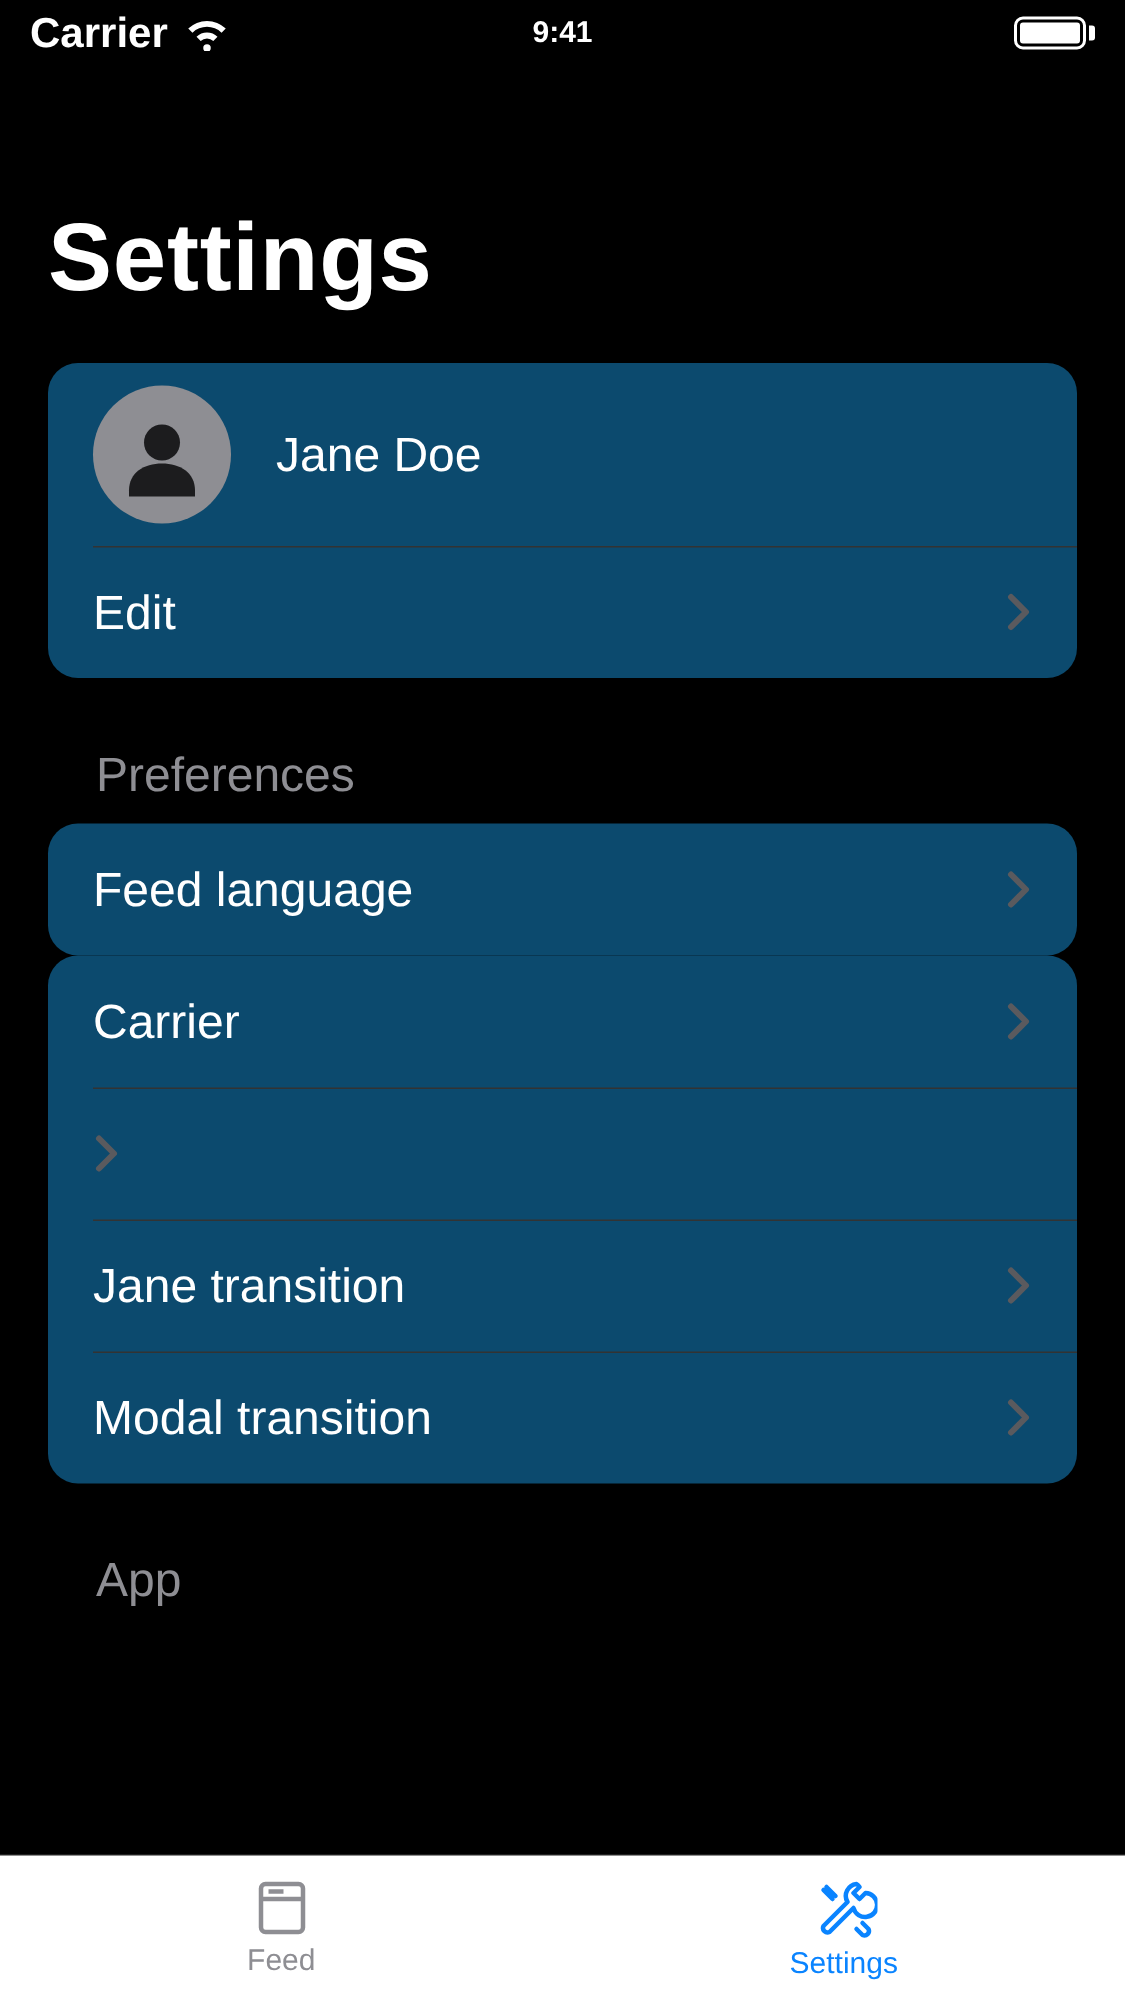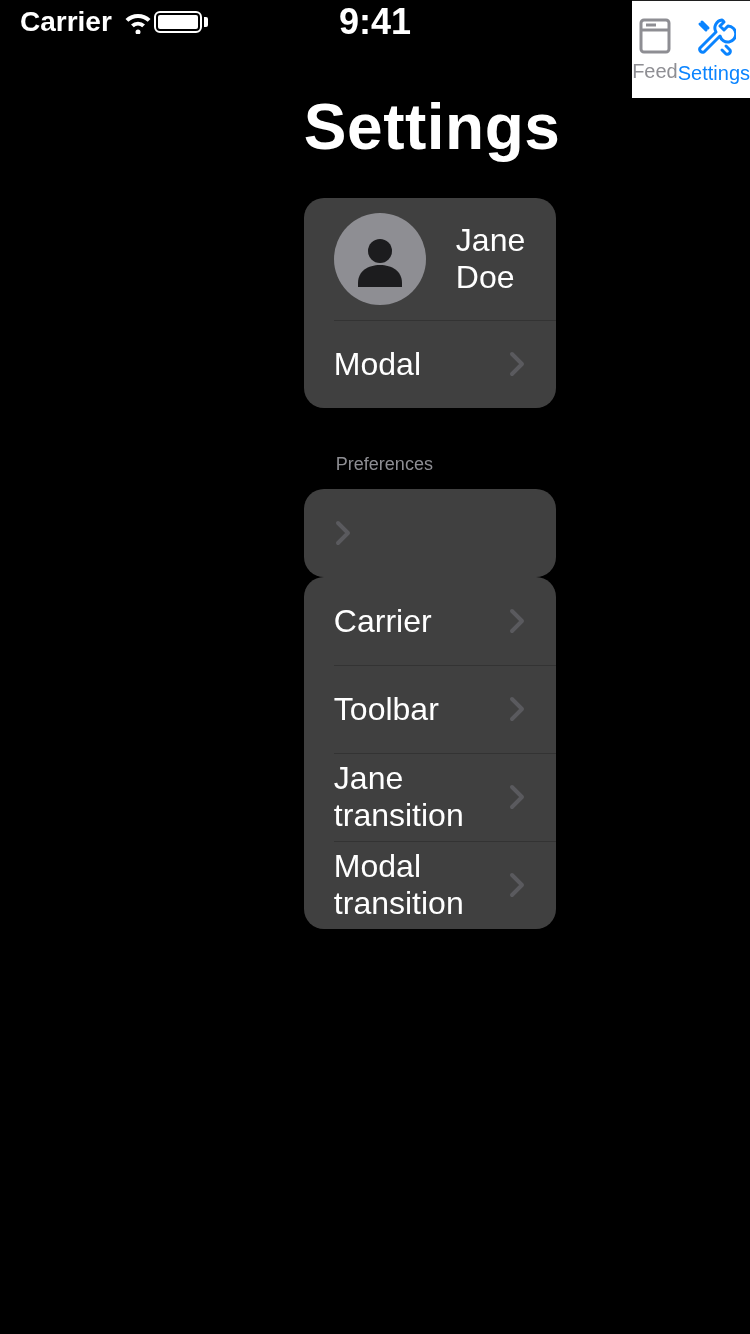--- a/index.html
+++ b/index.html
@@ -1,35 +1,35 @@
 <!DOCTYPE html>
 <html><head>
 <meta charset="utf-8">
 <style>
   * { box-sizing: border-box; margin: 0; padding: 0; }
   html, body { width: 750px; height: 1334px; background: #000; color: #fff; font-family: -apple-system, "SF Pro Text", "Helvetica Neue", Arial, sans-serif; overflow: hidden; }
-  .screen { width: 750px; height: 946px; position: relative; display: flex; flex-direction: row; gap: 44px; }
+  .screen { width: 750px; height: 1334px; position: relative; display: flex; flex-direction: column; }
 
   
   .status-bar { height: 44px; display: flex; align-items: center; justify-content: space-between; padding: 0 20px; font-size: 28px; font-weight: 600; }
   .status-left { display: flex; align-items: center; gap: 10px; }
-  .status-center { position: absolute; left: 50%; transform: translateX(-50%); font-size: 36px; font-weight: 600; }
+  .status-center { position: absolute; left: 50%; transform: translateX(-50%); font-size: 20px; font-weight: 600; }
   .wifi-icon svg { display: block; }
   .battery { display: flex; align-items: center; }
   .battery-body { width: 48px; height: 22px; border: 2px solid #fff; border-radius: 6px; padding: 2px; }
   .battery-fill { background: #fff; height: 100%; width: 100%; border-radius: 2px; }
   .battery-tip { width: 4px; height: 10px; background: #fff; border-radius: 0 2px 2px 0; margin-left: 2px; }
 
   
   .content { flex: 1; overflow: hidden; padding: 0 32px; }
   .page-title { font-size: 64px; font-weight: 700; margin-top: 90px; margin-bottom: 34px; letter-spacing: 0.5px; }
 
-  .section-header { font-size: 18px; color: #8e8e93; margin: 46px 0 14px 32px; font-weight: 400; }
+  .section-header { font-size: 32px; color: #8e8e93; margin: 46px 0 14px 32px; font-weight: 400; }
 
-  .group { background: #404040; border-radius: 20px; overflow: hidden; }
+  .group { background: #0c4a6e; border-radius: 20px; overflow: hidden; }
   .cell { display: flex; align-items: center; min-height: 88px; padding: 0 30px; position: relative; }
   .cell + .cell::before { content: ""; position: absolute; top: 0; left: 30px; right: 0; height: 1px; background: #333; }
   .cell-label { font-size: 32px; font-weight: 400; flex: 1; color: #fff; }
   .chevron { color: #5a5a5e; }
   .chevron svg { display: block; }
 
   .profile-cell { min-height: 122px; gap: 30px; }
   .avatar { width: 92px; height: 92px; border-radius: 50%; background: #8e8e93; display: flex; align-items: center; justify-content: center; }
   .avatar svg { display: block; }
 
@@ -70,51 +70,51 @@
       <div class="cell profile-cell">
         <div class="avatar">
           <svg width="64" height="64" viewBox="0 0 64 64" fill="#1c1c1e">
               <circle cx="32" cy="24" r="12"></circle>
               <path d="M10 56c0-12 10-18 22-18s22 6 22 18v4H10v-4z"></path>
             </svg>
         </div>
         <span class="cell-label">Jane Doe</span>
       </div>
       <div class="cell">
-        <span class="cell-label">Modal</span>
+        <span class="cell-label">Edit</span>
         <span class="chevron">
           <svg width="18" height="28" viewBox="0 0 18 28" fill="none" stroke="#5a5a5e" stroke-width="4" stroke-linecap="round" stroke-linejoin="round">
               <path d="M4 4l10 10L4 24"></path>
             </svg>
         </span>
       </div>
     </div>
 
     <div class="section-header">Preferences</div>
     <div class="group">
       <div class="cell">
+        <span class="cell-label">Feed language</span>
         <span class="chevron">
           <svg width="18" height="28" viewBox="0 0 18 28" fill="none" stroke="#5a5a5e" stroke-width="4" stroke-linecap="round" stroke-linejoin="round">
               <path d="M4 4l10 10L4 24"></path>
             </svg>
         </span>
       </div>
     </div>
 
     <div class="group">
       <div class="cell">
         <span class="cell-label">Carrier</span>
         <span class="chevron">
             <svg width="18" height="28" viewBox="0 0 18 28" fill="none" stroke="#5a5a5e" stroke-width="4" stroke-linecap="round" stroke-linejoin="round">
               <path d="M4 4l10 10L4 24"></path>
             </svg>
           </span>
       </div>
       <div class="cell">
-        <span class="cell-label">Toolbar</span>
         <span class="chevron">
             <svg width="18" height="28" viewBox="0 0 18 28" fill="none" stroke="#5a5a5e" stroke-width="4" stroke-linecap="round" stroke-linejoin="round">
               <path d="M4 4l10 10L4 24"></path>
             </svg>
           </span>
       </div>
       <div class="cell">
         <span class="cell-label">Jane transition</span>
         <span class="chevron">
             <svg width="18" height="28" viewBox="0 0 18 28" fill="none" stroke="#5a5a5e" stroke-width="4" stroke-linecap="round" stroke-linejoin="round">

